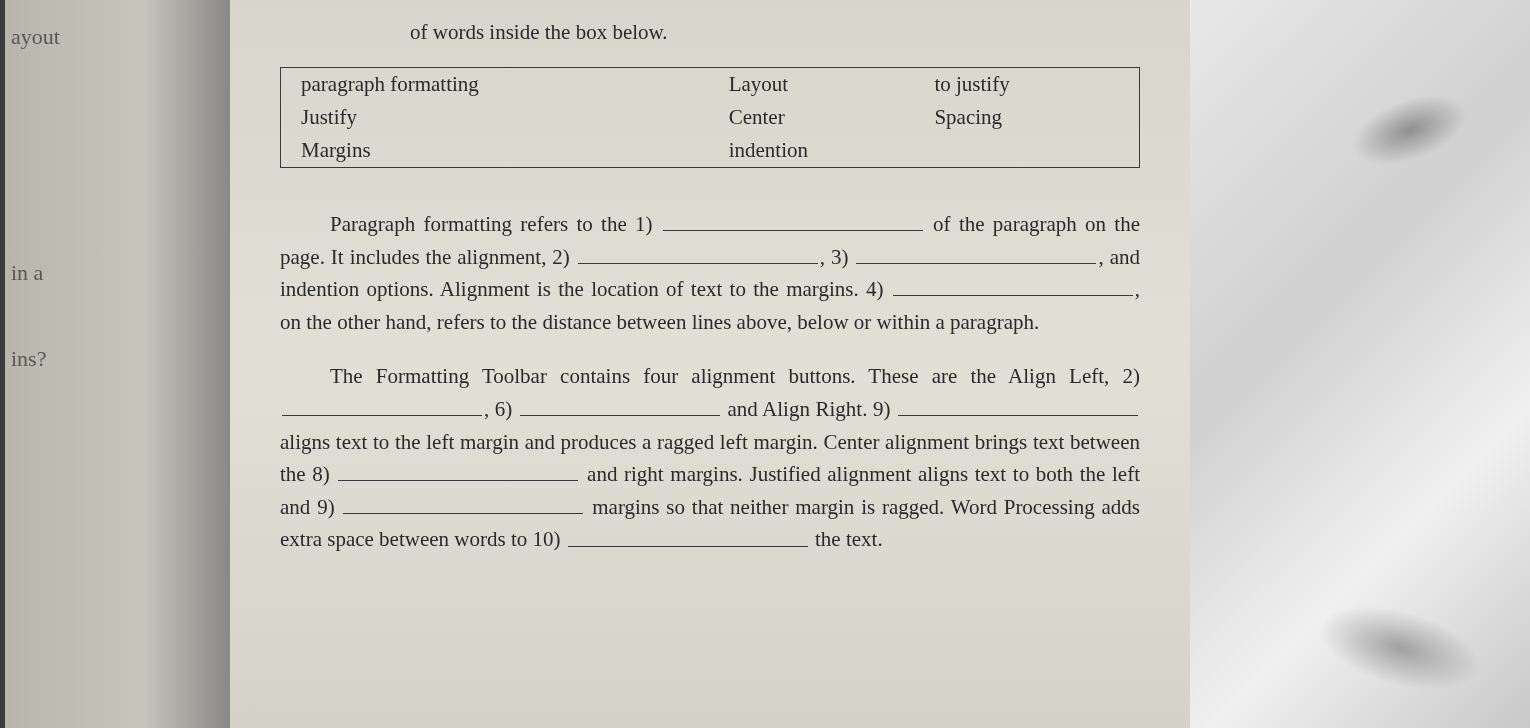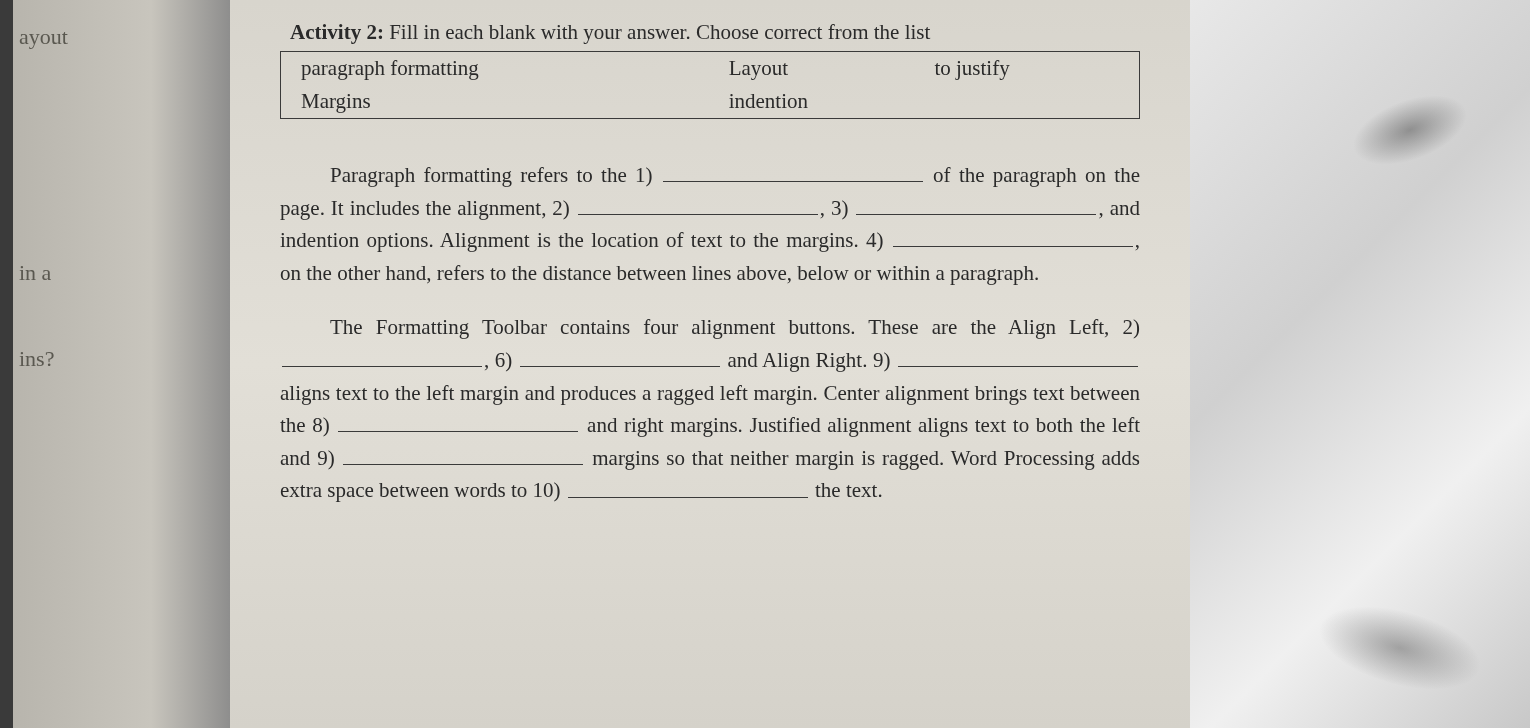--- a/index.html
+++ b/index.html
@@ -6,21 +6,21 @@
   body {
     width: 1530px;
     height: 728px;
     font-family: Georgia, 'Times New Roman', serif;
     background: #3a3a3a;
     overflow: hidden;
     position: relative;
   }
   .left-strip {
     position: absolute;
-    left: 13px;
+    left: 5px;
     top: 0;
     width: 230px;
     height: 728px;
     background: linear-gradient(to right, #b8b5ad 0%, #c8c5bd 60%, #888 98%, #555 100%);
     color: #5a5850;
     font-size: 22px;
     padding: 24px 0 0 0;
   }
   .left-strip div { margin-bottom: 60px; padding-left: 6px; }
   .left-strip .m2 { margin-top: 210px; }
@@ -90,32 +90,34 @@
 <body>
 
 <div class="left-strip">
   <div>ayout</div>
   <div class="m2">in a</div>
   <div class="m4">ins?</div>
 </div>
 
 <div class="page">
 
-  <div class="activity-title">
-    <b>Activity 2:</b>
-    <span>Fill in each blank with your answer. Choose correct from the list</span>
-  </div>
+  <div class="activity-sub">of words inside the box below.</div>
 
   <div class="word-box">
     <table>
       <tbody>
           <tr>
         <td>paragraph formatting</td>
         <td>Layout</td>
         <td>to justify</td>
+      </tr>
+      <tr>
+        <td>Justify</td>
+        <td>Center</td>
+        <td>Spacing</td>
       </tr>
       <tr>
         <td>Margins</td>
         <td>indention</td>
         <td></td>
       </tr>
     </tbody>
       </table>
   </div>
 

